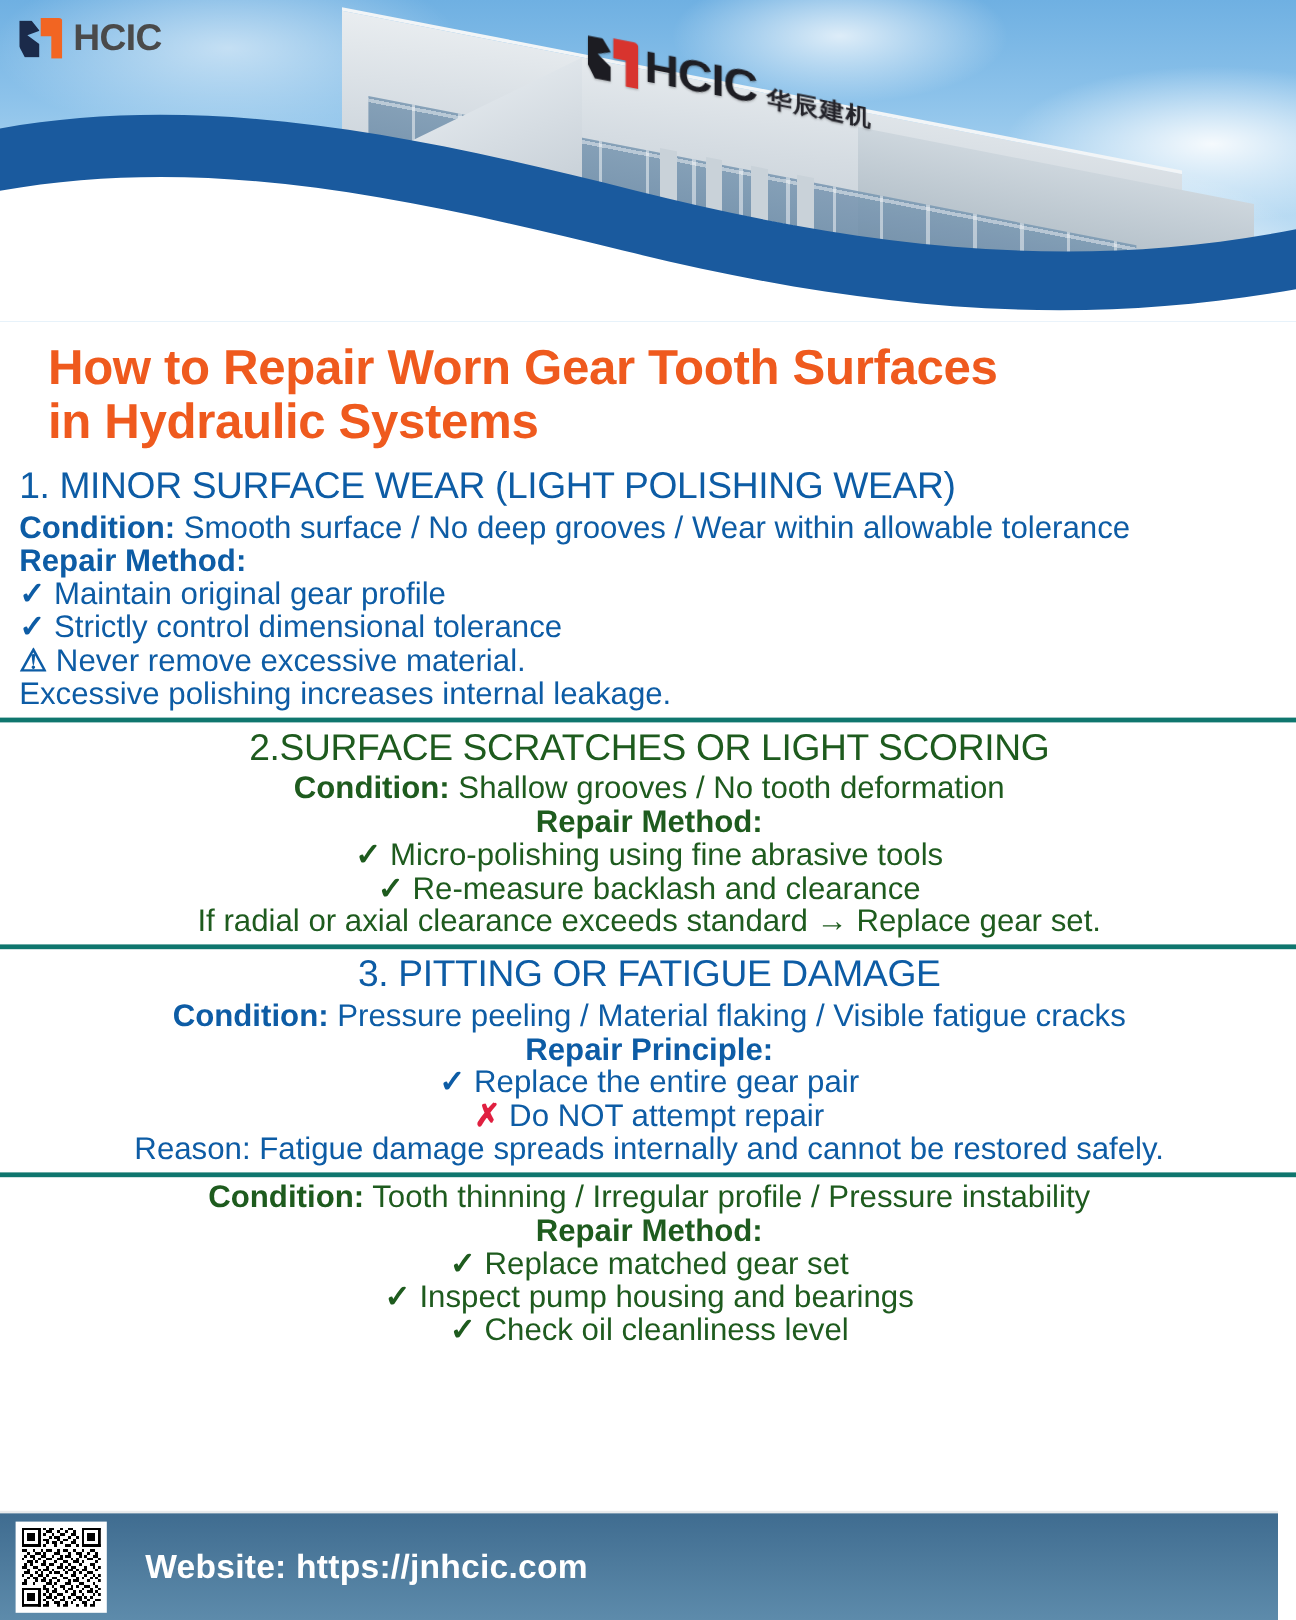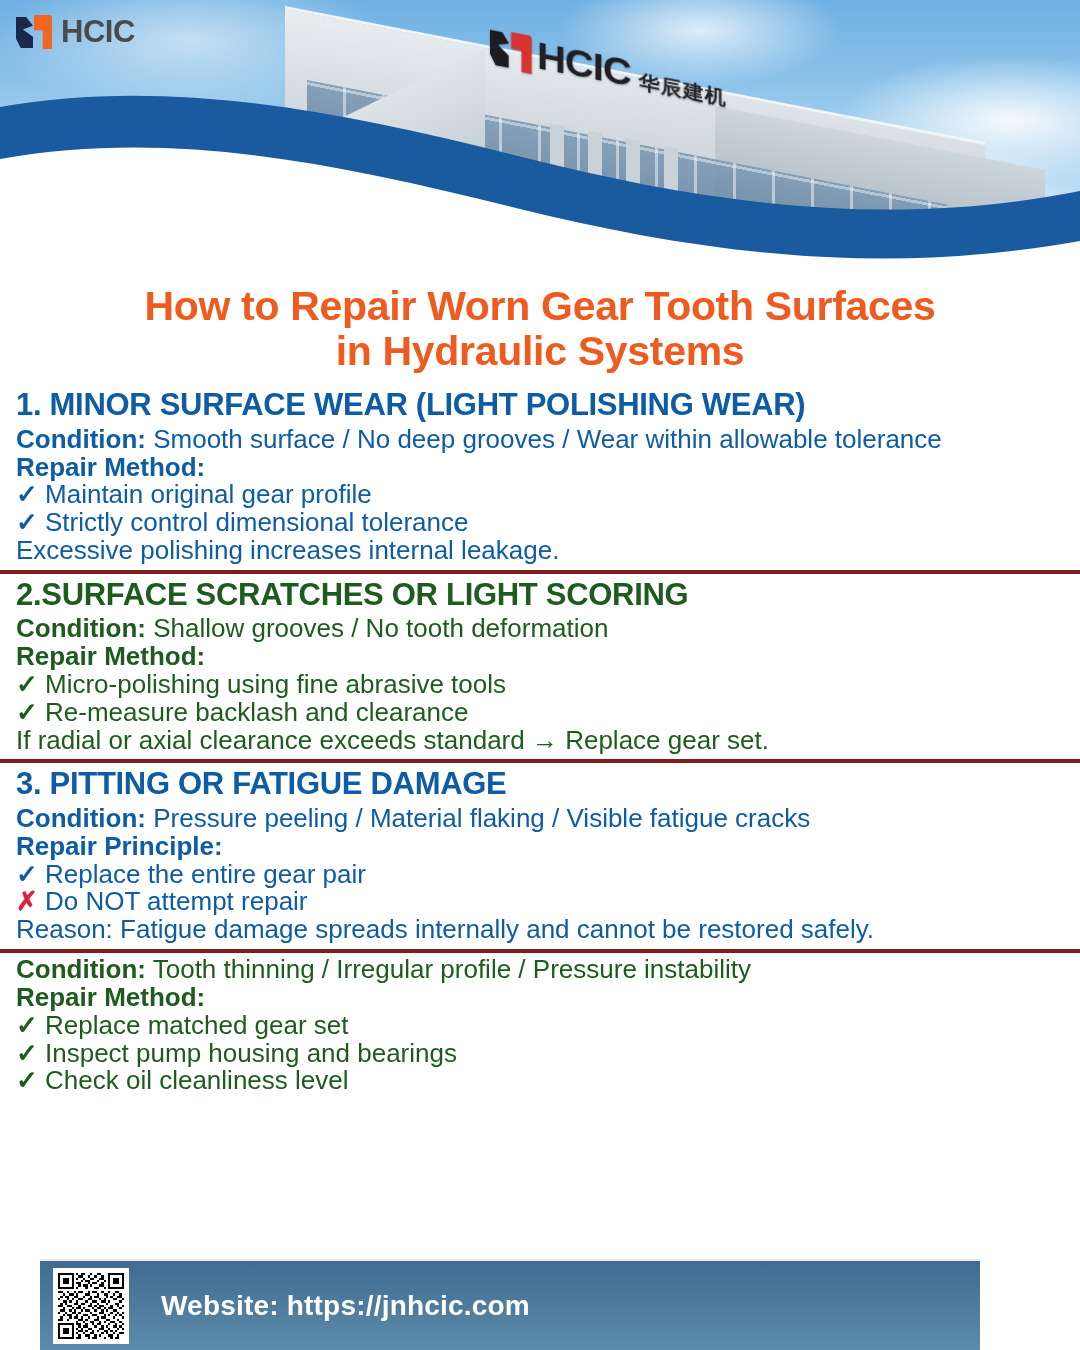--- a/index.html
+++ b/index.html
@@ -122,53 +122,52 @@
     background:#f26522;
     clip-path:polygon(14% 0,100% 0,100% 100%,56% 100%,56% 45%,14% 45%);
     border-radius:3px 3px 0 0;
   }
   .logo-txt {
     font-size:31px; font-weight:700; color:#4a4a4a; letter-spacing:-0.5px;
   }
 
   
   .title {
-    text-align:center;
+    text-align:left;
     color:#ef5a1e;
     font-weight:700;
     font-size:41px;
     line-height:1.10;
     letter-spacing:-0.3px;
     padding:16px 40px 10px;
     font-family:"Liberation Sans", sans-serif;
   }
 
   
   .sections { padding:0 0 0 0; }
   .section { padding:3px 14px 5px 16px; }
-  .section + .section { border-top:4px solid #7f1d1d; }
+  .section + .section { border-top:4px solid #0f766e;text-align:center; }
   .sec-head {
-    font-size:31px; font-weight:700; line-height:1.18;
+    font-size:31px; font-weight:400; line-height:1.18;
     letter-spacing:-0.3px; margin-bottom:2px;
   }
   .line { font-size:26px; line-height:1.07; }
   .line b { font-weight:700; }
   .mark { font-weight:700; display:inline-block; }
   .mark.x { color:#e02040; }
   .blue   { color:#0d5ca5; }
   .green  { color:#1e5b1e; }
 
   
   .footer {
     position:absolute; left:0; bottom:0;
-    width:940px; height:91px;
+    width:1065px; height:91px;
     background:linear-gradient(180deg,#3f6c90 0%, #4d7a9c 45%, #5d8bab 100%);
     display:flex; align-items:center;
     border-top:2px solid #e7eaec;
-    margin-left:40px;
   }
   .qr {
     width:76px; height:76px; margin-left:13px;
     background:#fff; padding:5px;
     display:block;
   }
   .site {
     color:#ffffff; font-size:28px; font-weight:700;
     margin-left:32px; letter-spacing:.2px;
   }
@@ -215,20 +214,21 @@
   <span>in Hydraulic Systems</span>
 </div>
 
 <div class="sections" id="sections">
     <div class="section blue">
       <div class="sec-head">1. MINOR SURFACE WEAR (LIGHT POLISHING WEAR)</div>
       <div class="line"><b>Condition:</b><span> Smooth surface / No deep grooves / Wear within allowable tolerance</span></div>
       <div class="line"><b>Repair Method:</b></div>
       <div class="line"><span class="mark ">✓</span><span> Maintain original gear profile</span></div>
       <div class="line"><span class="mark ">✓</span><span> Strictly control dimensional tolerance</span></div>
+      <div class="line"><span class="mark ">⚠</span><span> Never remove excessive material.</span></div>
       <div class="line">Excessive polishing increases internal leakage.</div>
     </div>
     <div class="section green">
       <div class="sec-head">2.SURFACE SCRATCHES OR LIGHT SCORING</div>
       <div class="line"><b>Condition:</b><span> Shallow grooves / No tooth deformation</span></div>
       <div class="line"><b>Repair Method:</b></div>
       <div class="line"><span class="mark ">✓</span><span> Micro-polishing using fine abrasive tools</span></div>
       <div class="line"><span class="mark ">✓</span><span> Re-measure backlash and clearance</span></div>
       <div class="line">If radial or axial clearance exceeds standard → Replace gear set.</div>
     </div>

